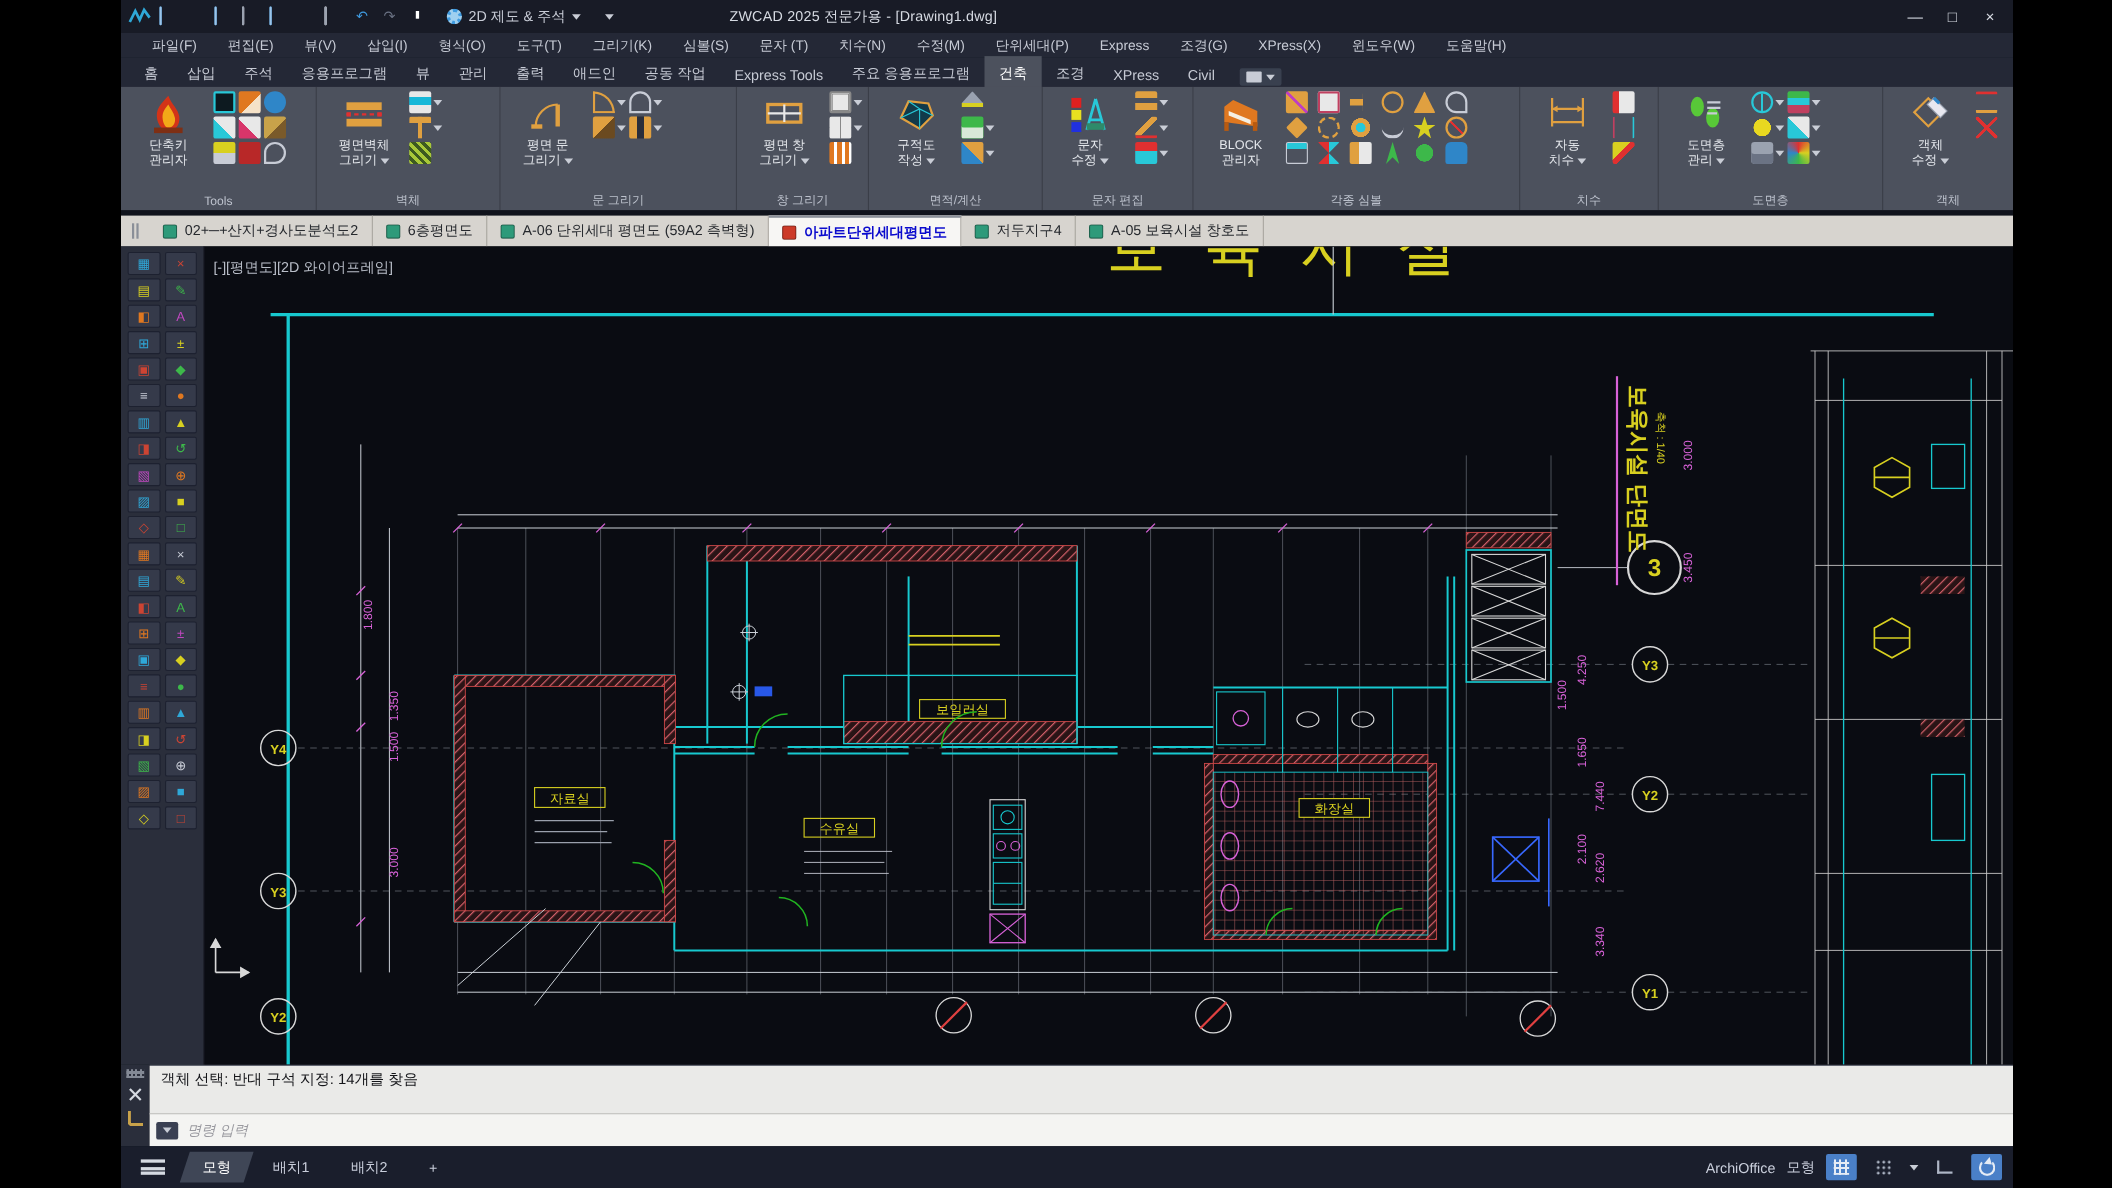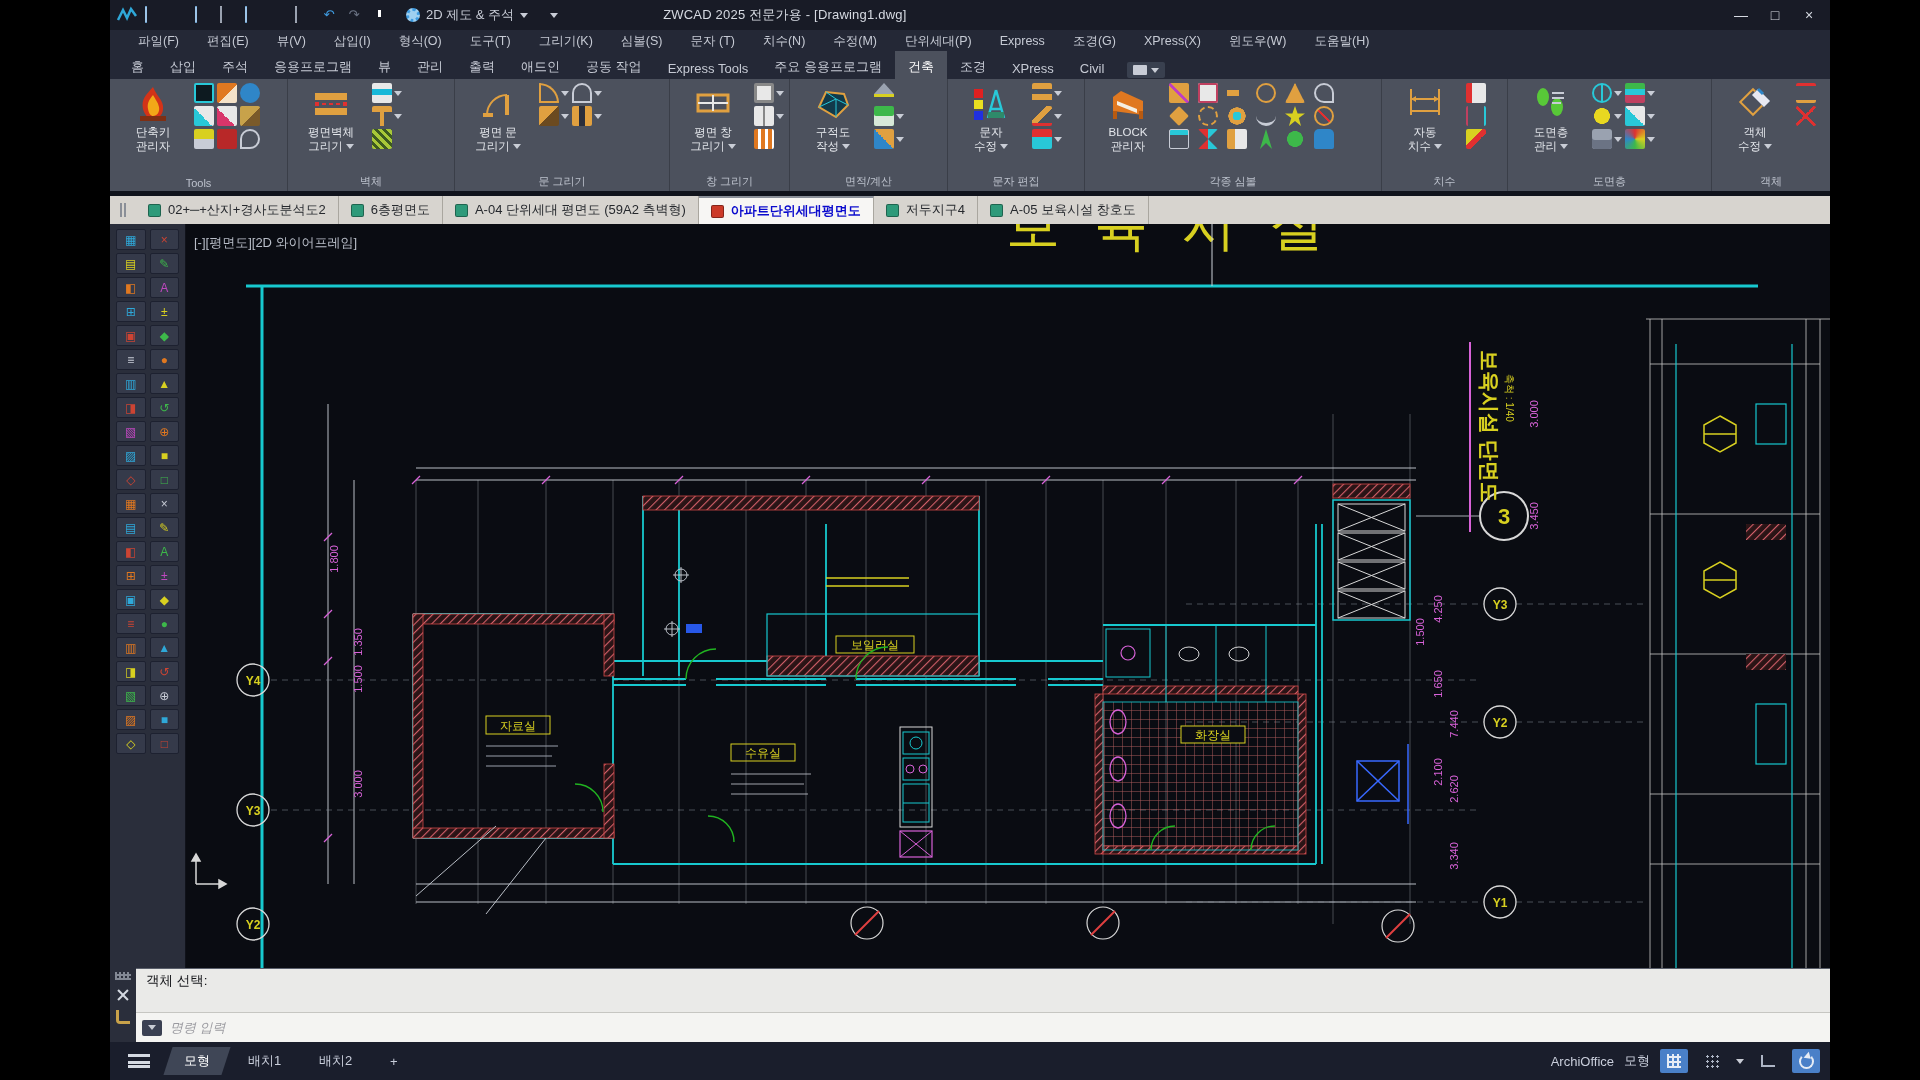--- a/index.html
+++ b/index.html
@@ -514,21 +514,21 @@
           <span>02+─+산지+경사도분석도2</span>
         </span>
 
         <span class="dtab">
           <span class="dicon" style="background: rgb(46, 154, 122);"></span>
           <span>6층평면도</span>
         </span>
 
         <span class="dtab">
           <span class="dicon" style="background: rgb(46, 154, 122);"></span>
-          <span>A-04 단위세대 평면도 (59A2 측벽형)</span>
+          <span>A-06 단위세대 평면도 (59A2 측벽형)</span>
         </span>
 
         <span class="dtab active">
           <span class="dicon" style="background: rgb(204, 58, 40);"></span>
           <span>아파트단위세대평면도</span>
         </span>
 
         <span class="dtab">
           <span class="dicon" style="background: rgb(46, 154, 122);"></span>
           <span>저두지구4</span>
@@ -880,21 +880,21 @@
   </div>
 
   <div class="cmd">
     <div class="cmdside">
       <span class="dots"></span>
       <span class="xico"></span>
       <span class="wrench"></span>
     </div>
     <div class="cmdmain">
       <div class="cmdhist">
-        <div>객체 선택:</div>
+        <div>객체 선택: 반대 구석 지정: 14개를 찾음</div>
       </div>
       <div class="cmdin">
         <span class="cmdbox">
               <span class="caret"></span>
             </span>
         <span>명령 입력</span>
       </div>
     </div>
   </div>
 

